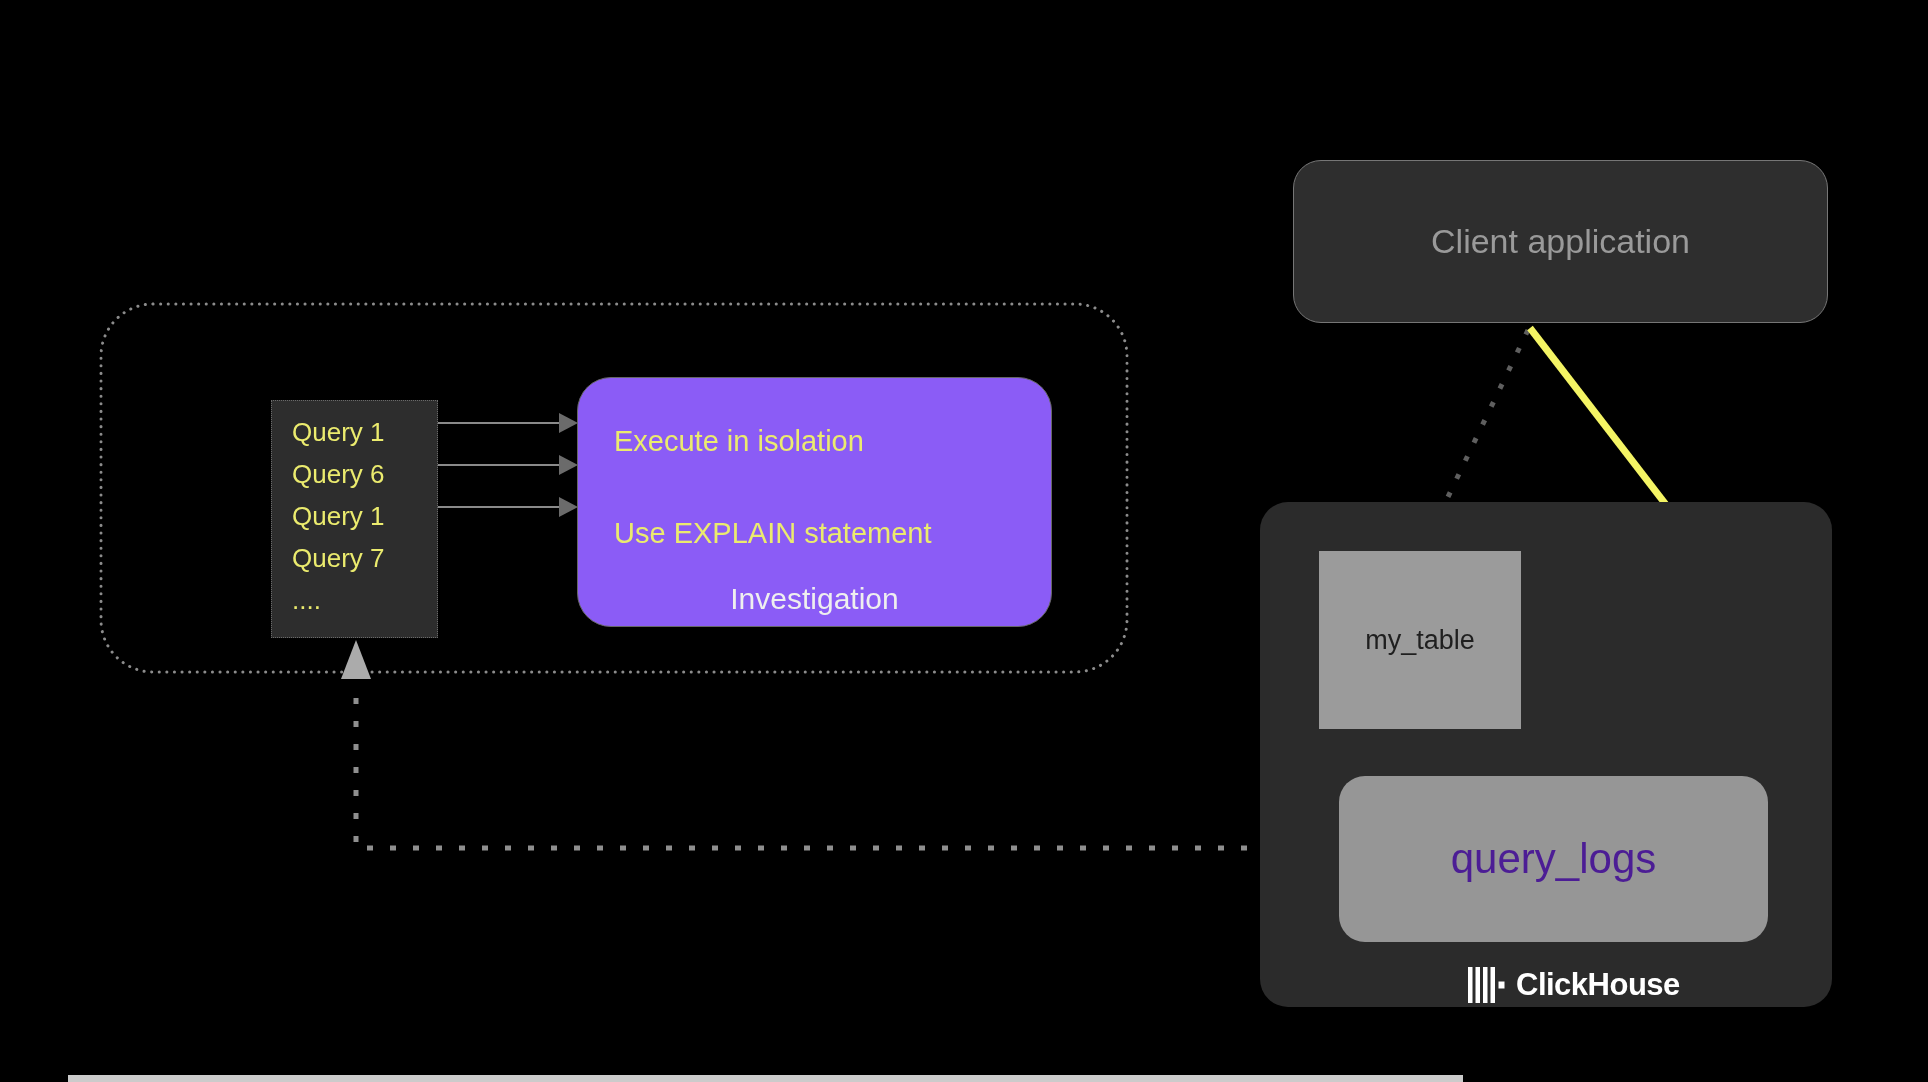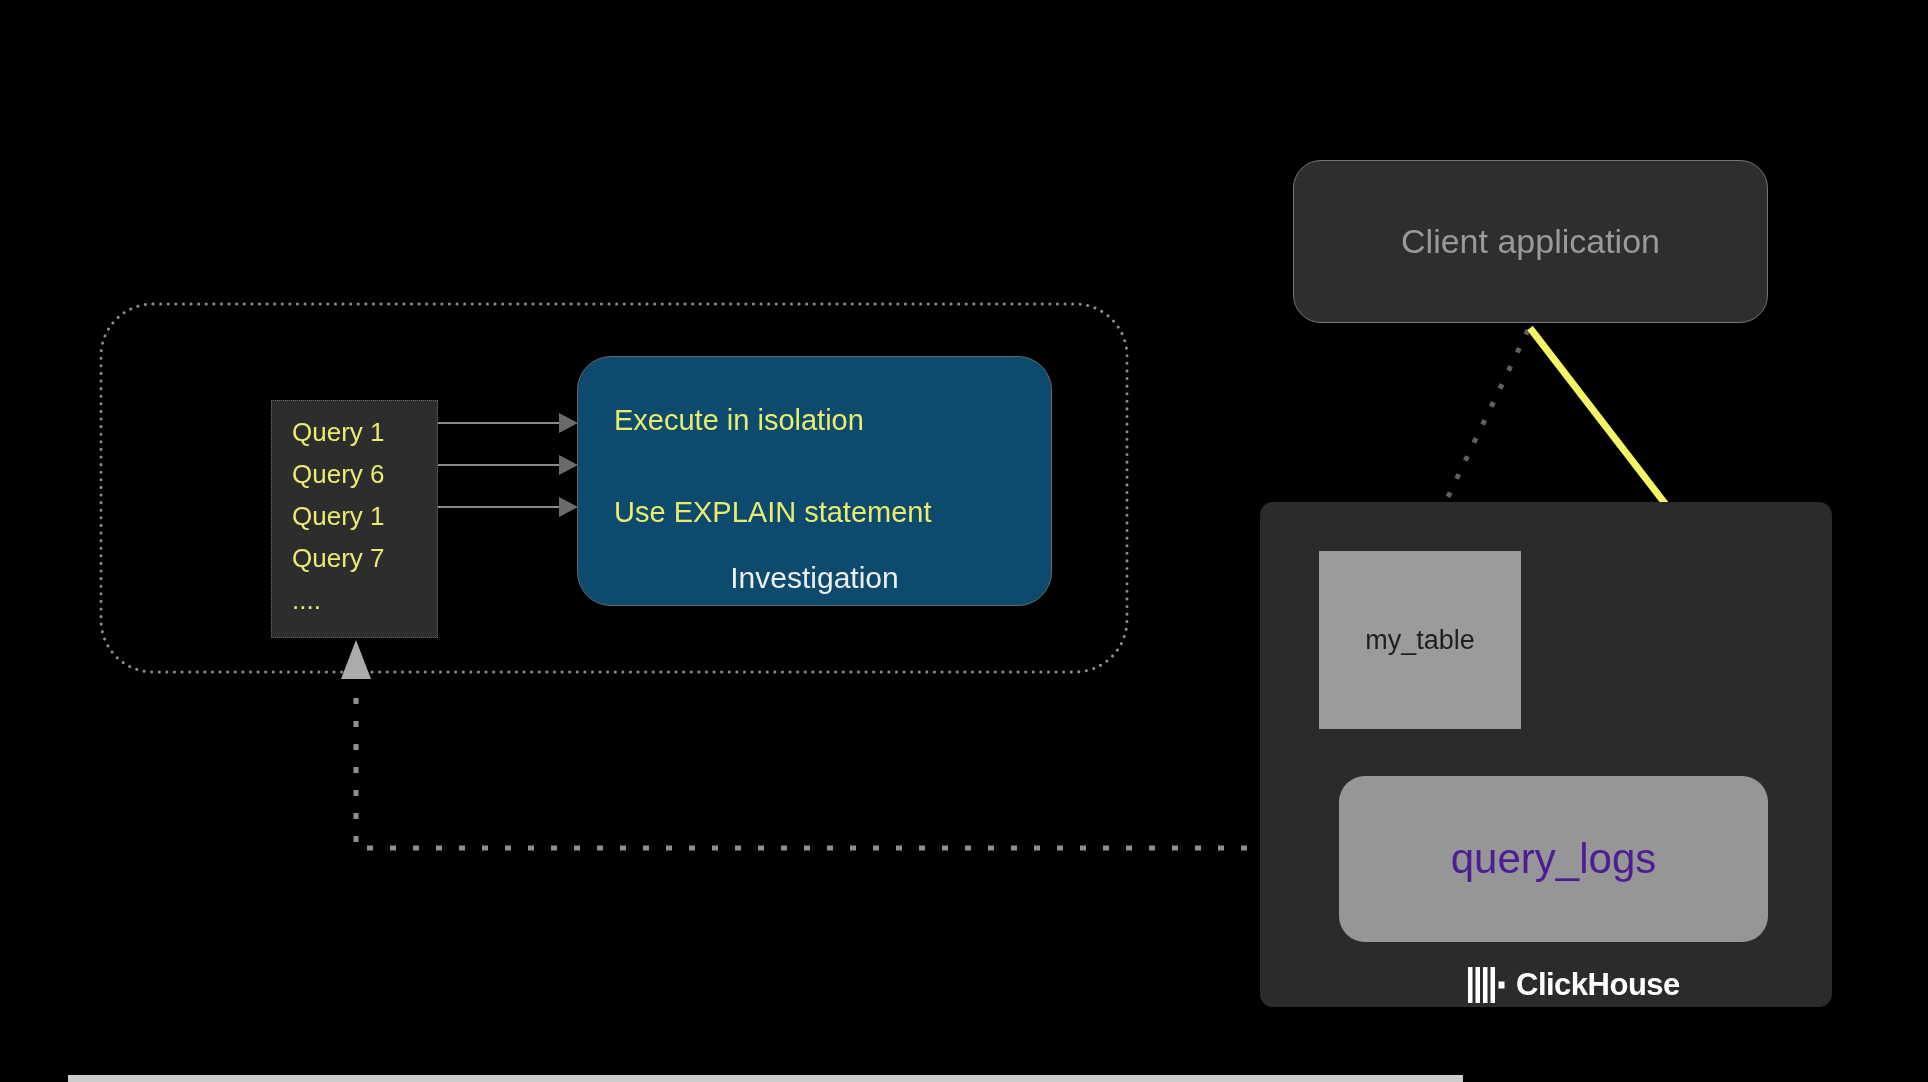--- a/index.html
+++ b/index.html
@@ -14,47 +14,47 @@
     position:absolute;left:271px;top:400px;width:167px;height:238px;
     background:#2d2d2d;border:1px dotted #6a6a6a;box-sizing:border-box;
     padding:10px 16px 0 20px;
   }
   .query-item{
     height:42px;line-height:42px;font-size:26px;color:#ebeb6e;white-space:nowrap;
   }
 
   
   .inv-panel{
-    position:absolute;left:577px;top:356px;width:475px;height:250px;
-    background:#0c4a6e;border:1px solid #676767;border-radius:34px;box-sizing:border-box;
+    position:absolute;left:577px;top:377px;width:475px;height:250px;
+    background:#8b5cf6;border:1px solid #676767;border-radius:34px;box-sizing:border-box;
   }
   .inv-line{
     position:absolute;left:36px;height:40px;line-height:40px;
     font-size:29px;color:#ebeb6e;white-space:nowrap;
   }
   .inv-line.l1{top:43px;}
   .inv-line.l2{top:81px;}
   .inv-line.l3{top:135px;}
   .inv-caption{
     position:absolute;left:0;right:0;top:201px;height:40px;line-height:40px;
     text-align:center;font-size:30px;color:#efefef;
   }
 
   
   .client-box{
-    position:absolute;left:1293px;top:160px;width:475px;height:163px;
+    position:absolute;left:1293px;top:160px;width:535px;height:163px;
     background:#2e2e2e;border:1px solid #767676;border-radius:28px;box-sizing:border-box;
     display:flex;align-items:center;justify-content:center;
     font-size:34px;color:#9a9a9a;
   }
 
   
   .ch-container{
     position:absolute;left:1260px;top:502px;width:572px;height:505px;
-    background:#2b2b2b;border-radius:13px;
+    background:#2b2b2b;border-radius:28px;
   }
   .table-node{
     position:absolute;display:flex;align-items:center;justify-content:center;
     font-size:27px;color:#1f1f1f;
   }
   .table-a{left:59px;top:49px;width:202px;height:178px;background:#9b9b9b;}
   .table-b{
     left:347px;top:49px;width:189px;height:178px;
     background:radial-gradient(circle at 52% 50%, #d7d7d7 0%, #c2c2c2 38%, #949494 88%);
   }

